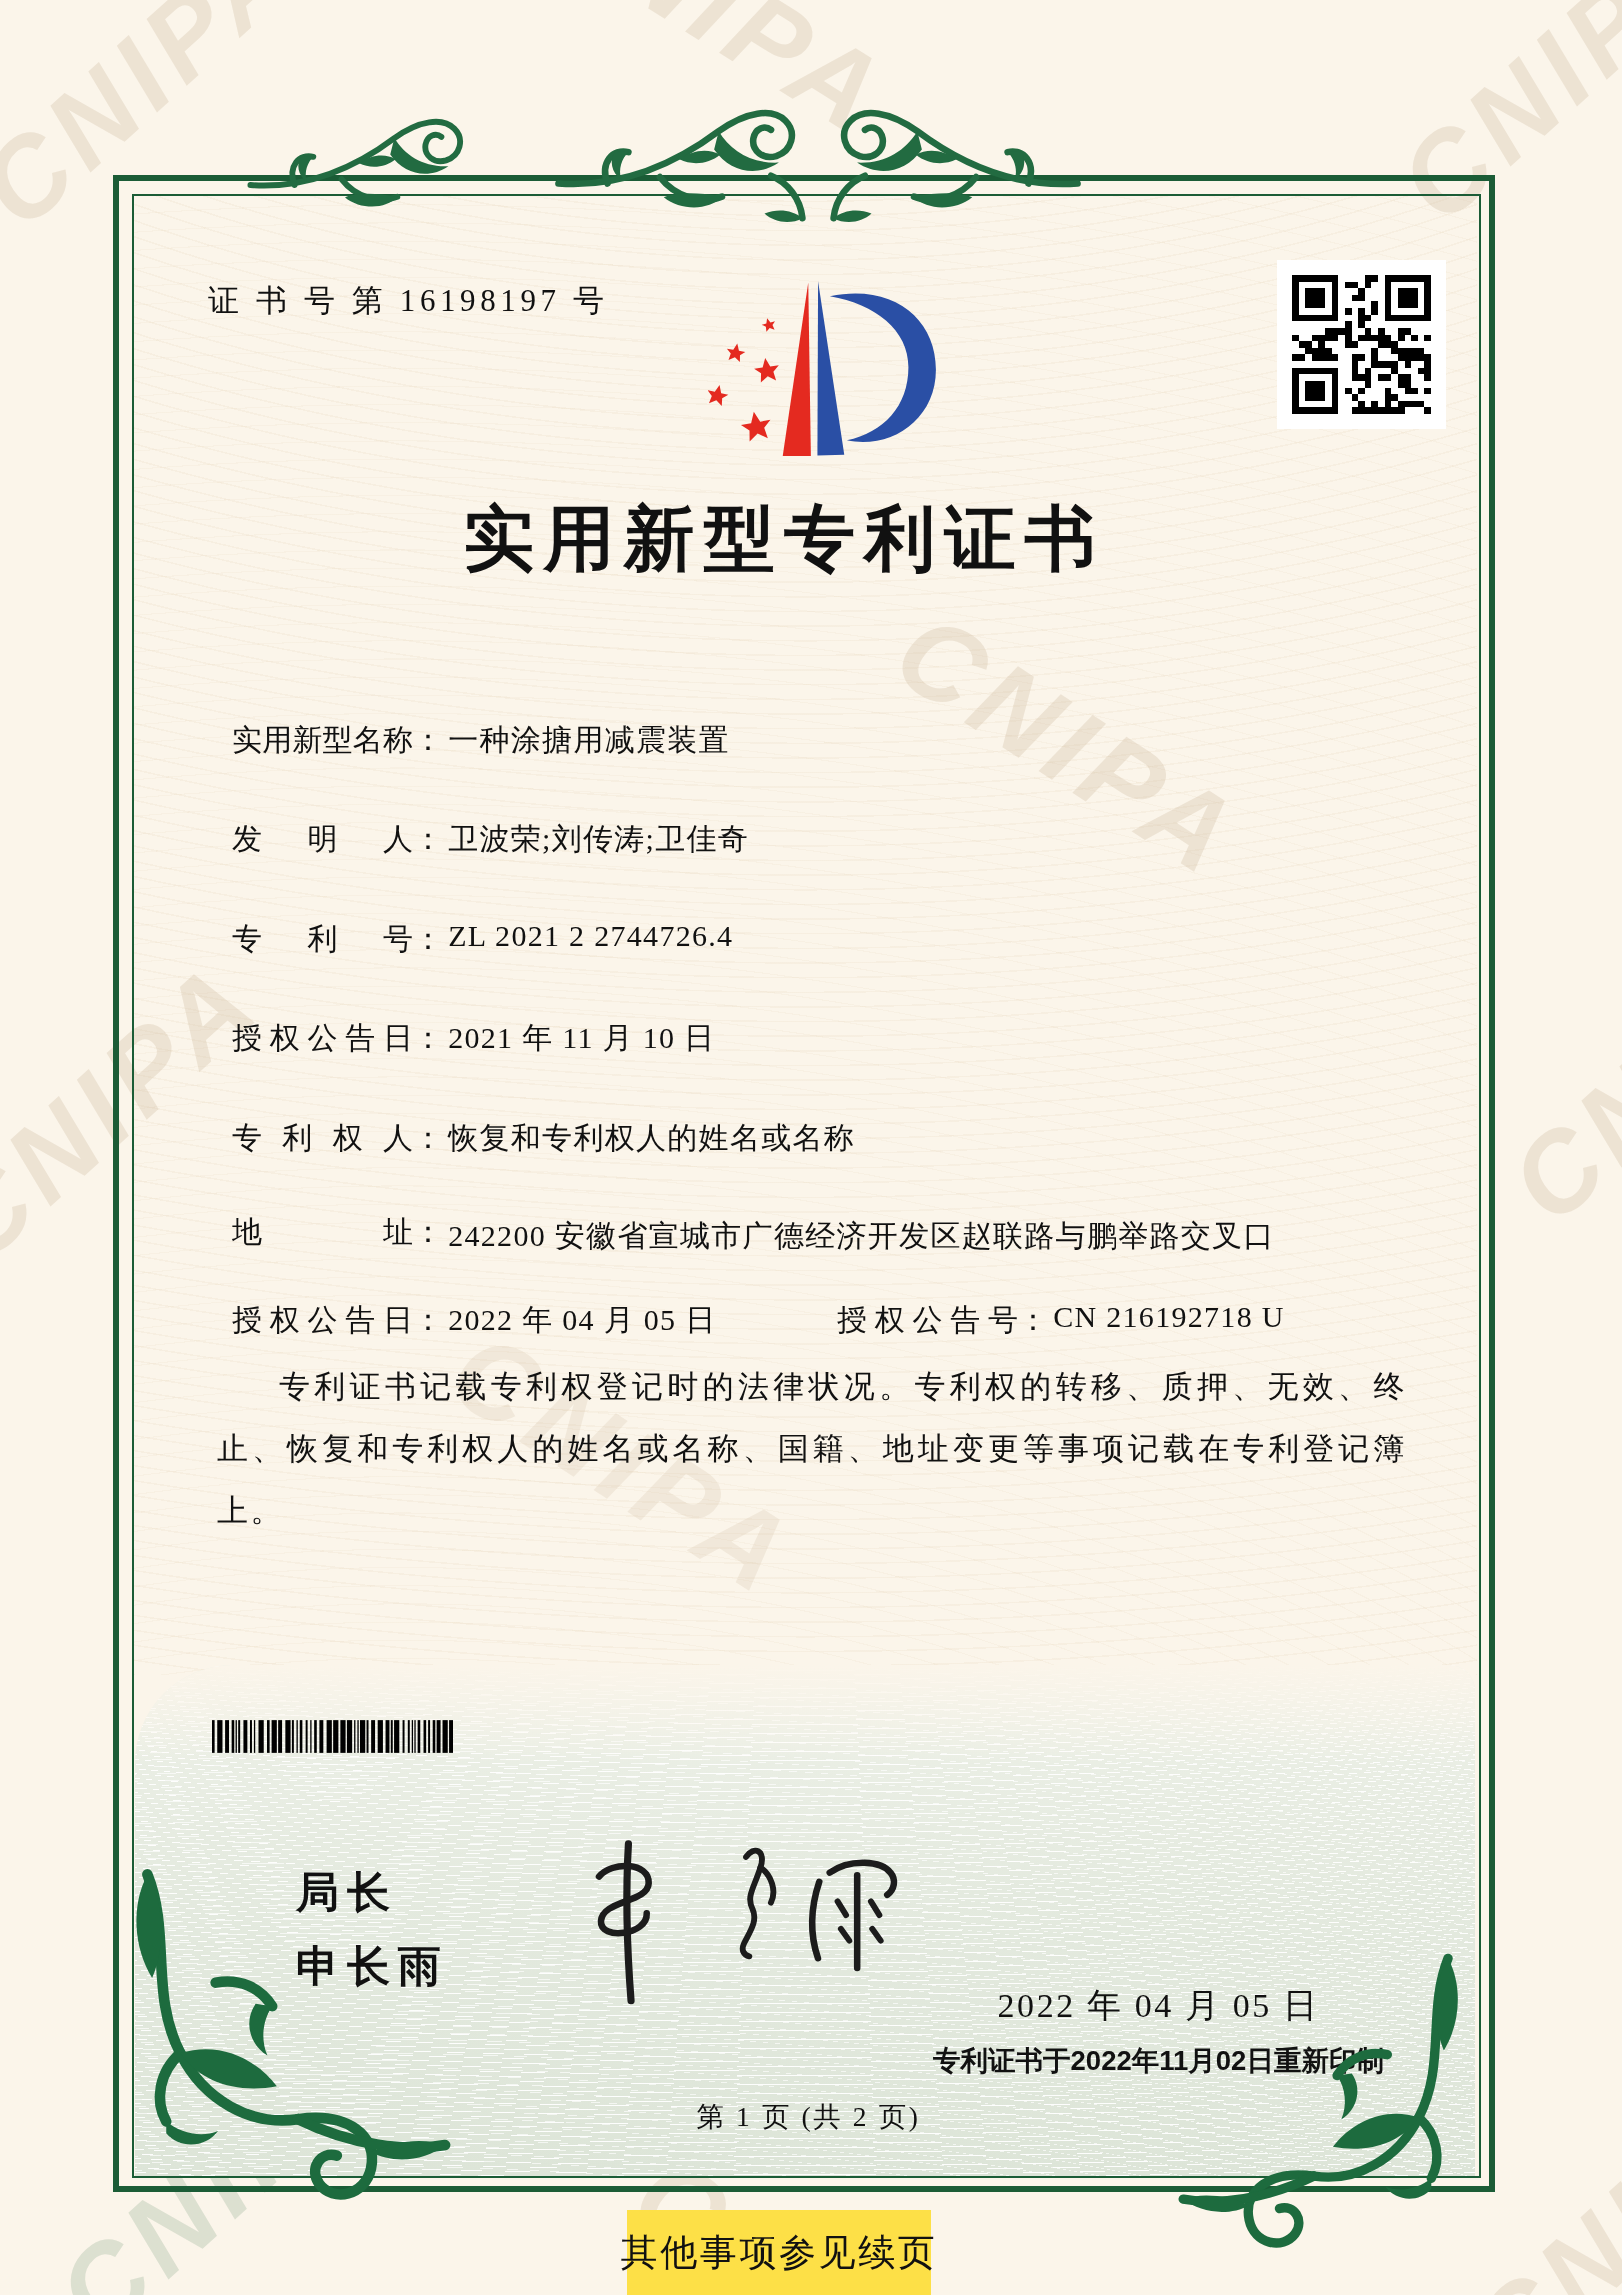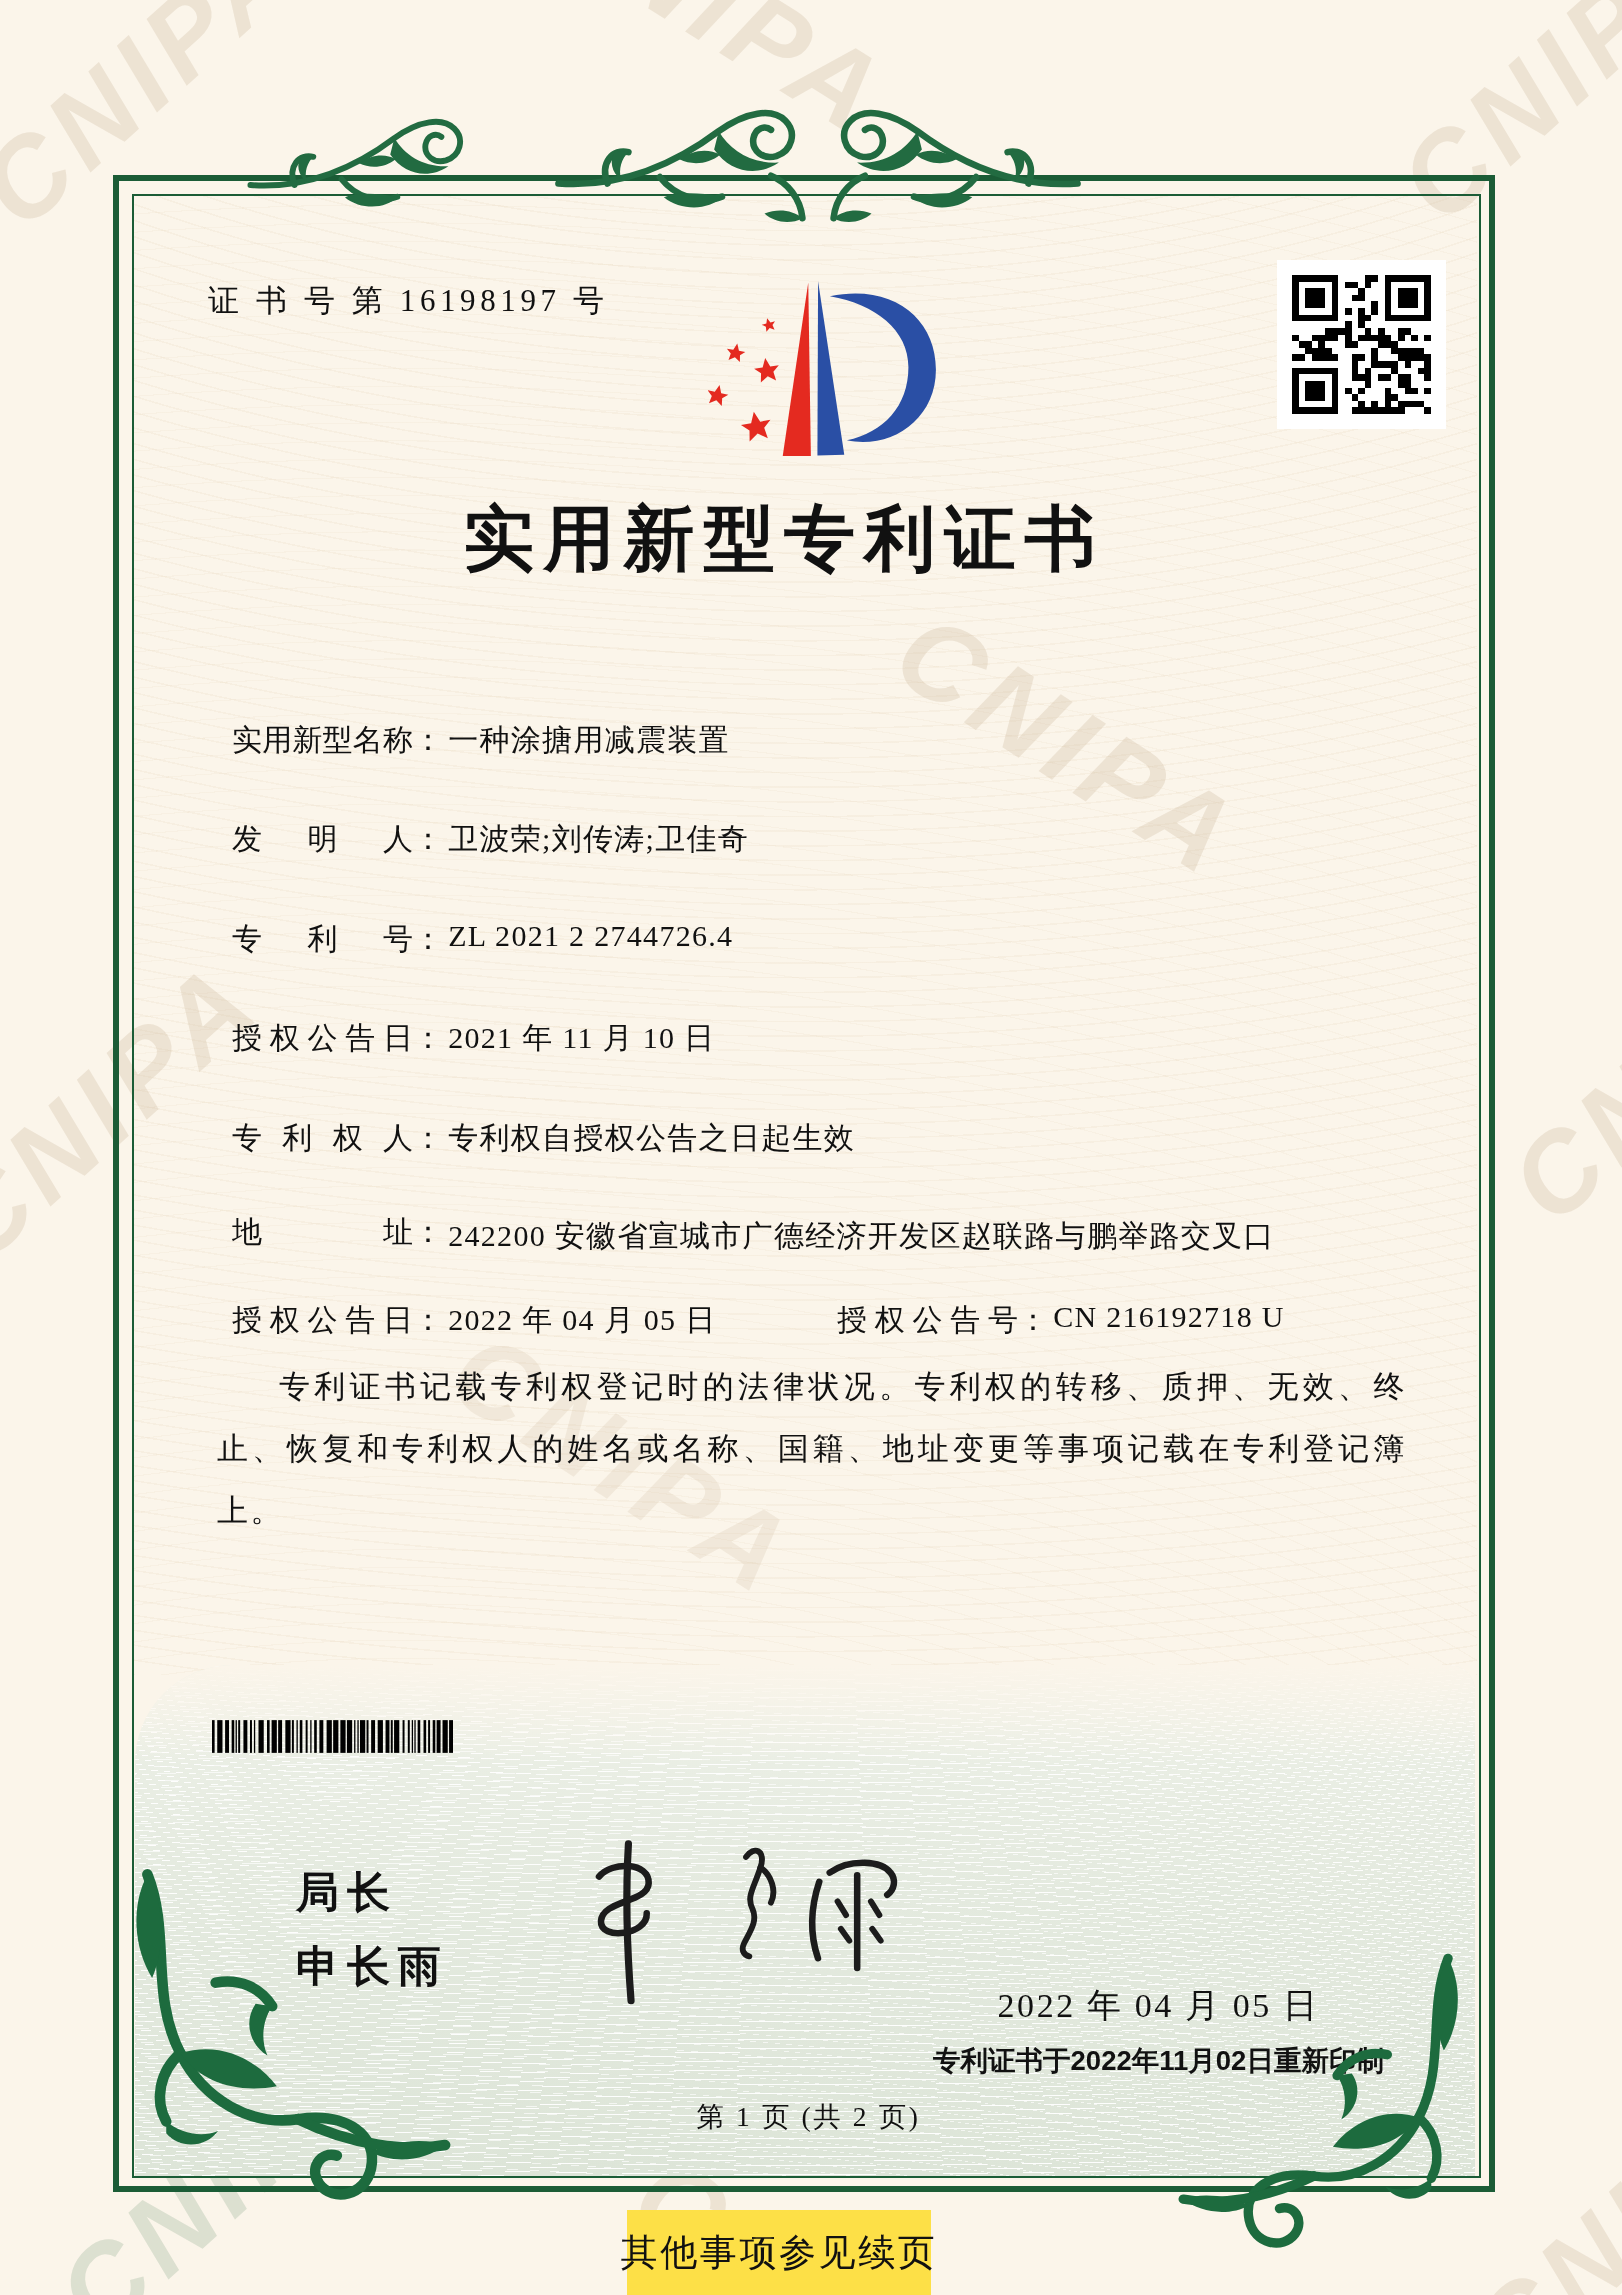--- a/index.html
+++ b/index.html
@@ -478,21 +478,21 @@
 <div class="abs frow" style="top:819px;">
   <span class="flabel">发明人</span><span class="fcolon">：</span><span class="fvalue">卫波荣;刘传涛;卫佳奇</span>
 </div>
 <div class="abs frow" style="top:919px;">
   <span class="flabel">专利号</span><span class="fcolon">：</span><span class="fvalue">ZL 2021 2 2744726.4</span>
 </div>
 <div class="abs frow" style="top:1018px;">
   <span class="flabel">授权公告日</span><span class="fcolon">：</span><span class="fvalue">2021 年 11 月 10 日</span>
 </div>
 <div class="abs frow" style="top:1118px;">
-  <span class="flabel">专利权人</span><span class="fcolon">：</span><span class="fvalue">专利权自授权公告之日起生效</span>
+  <span class="flabel">专利权人</span><span class="fcolon">：</span><span class="fvalue">恢复和专利权人的姓名或名称</span>
 </div>
 <div class="abs frow" style="top:1212px;">
   <span class="flabel">地址</span><span class="fcolon">：</span><span class="fvalue wrapping">242200 安徽省宣城市广德经济开发区赵联路与鹏举路交叉口</span>
 </div>
 
 <div class="abs grantrow">
   <span class="flabel">授权公告日</span><span class="fcolon">：</span><span class="fvalue">2022 年 04 月 05 日</span>
   <span class="grant2">
     <span class="flabel">授权公告号</span><span class="fcolon">：</span><span class="fvalue">CN 216192718 U</span>
   </span>

